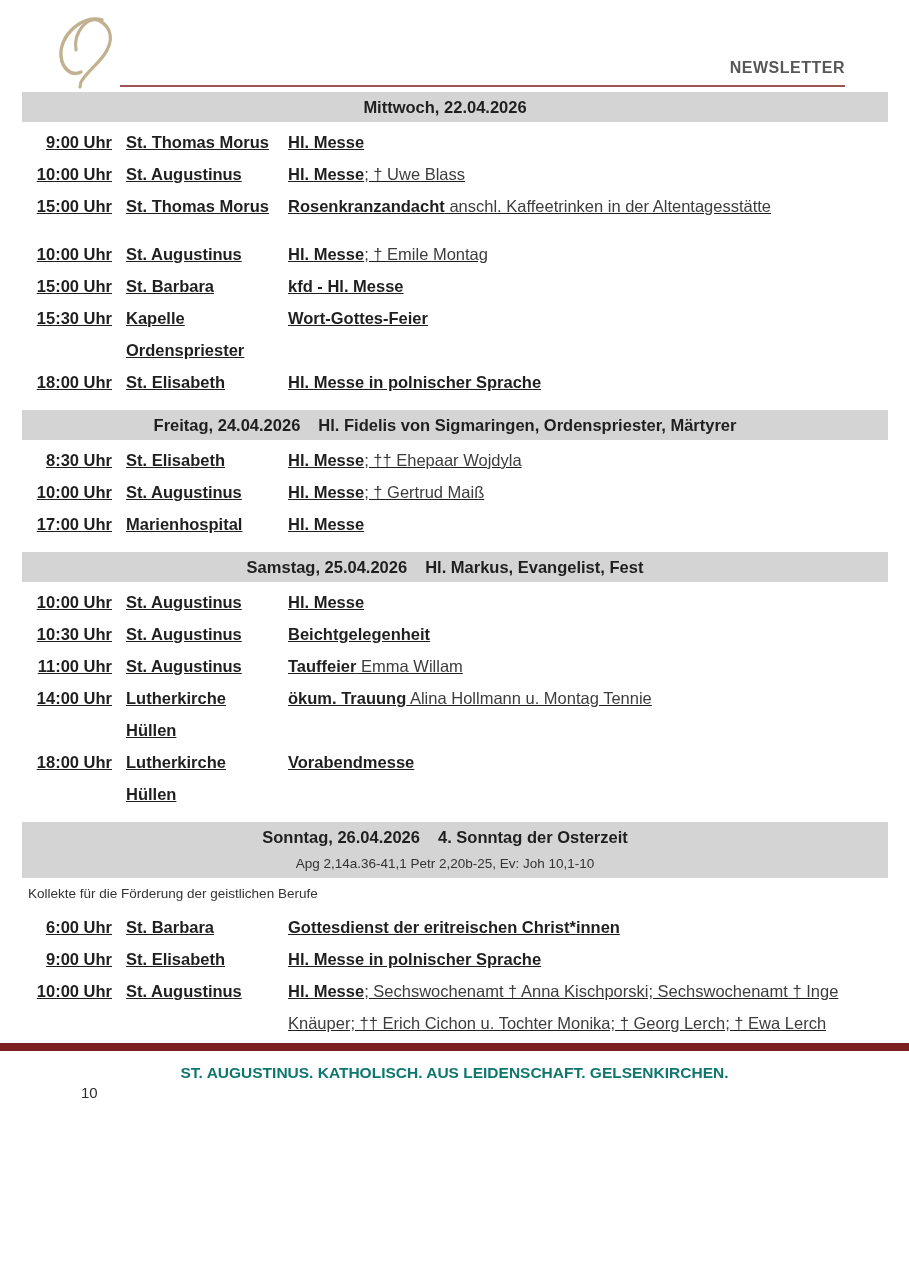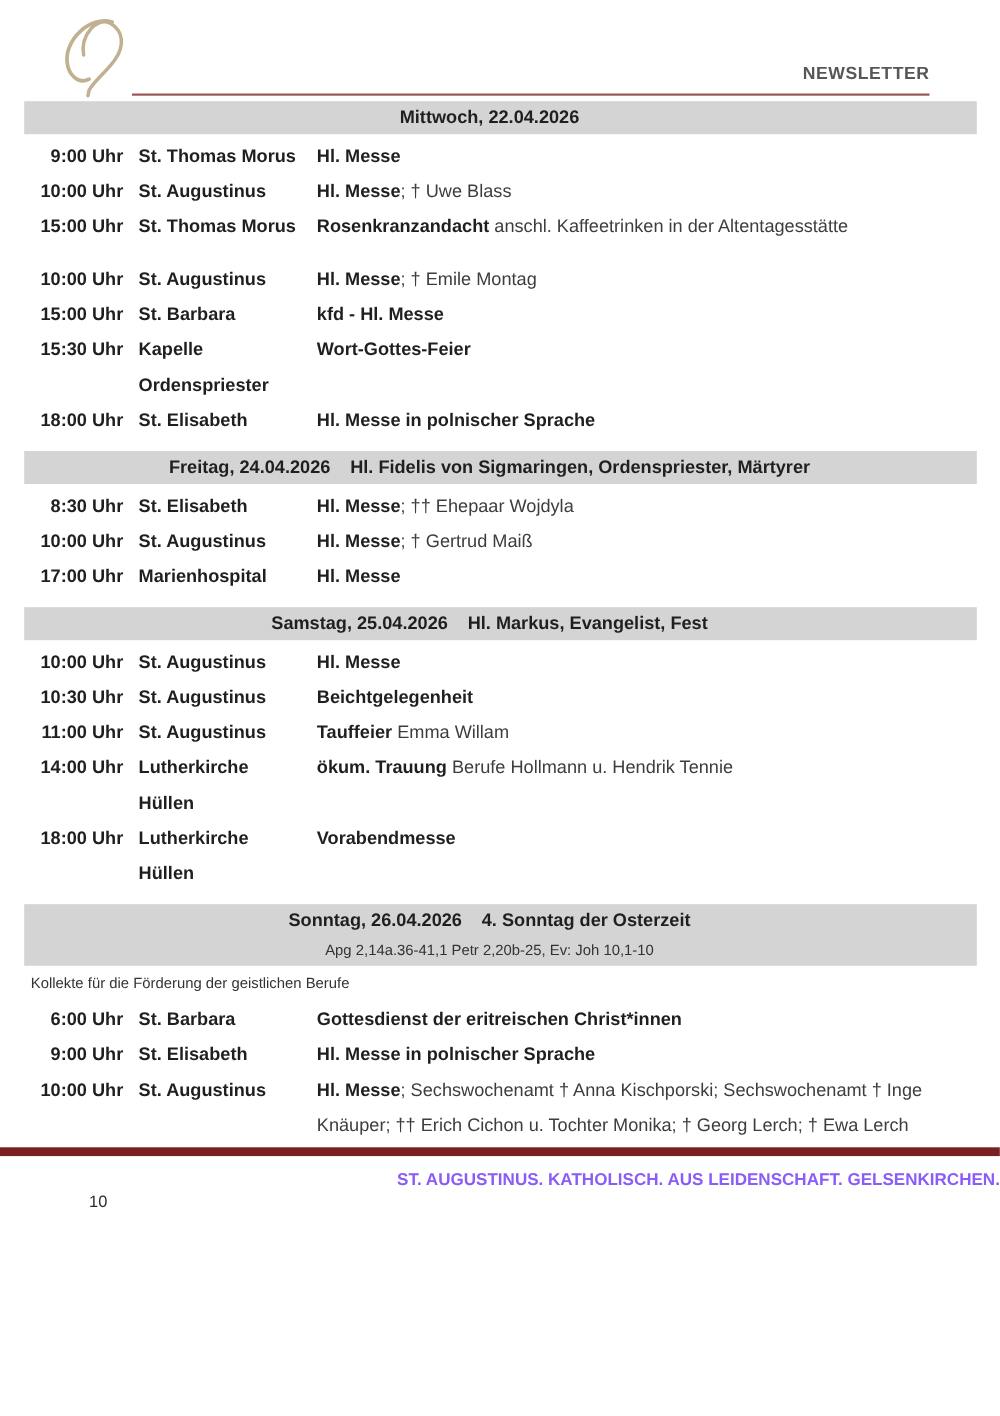--- a/index.html
+++ b/index.html
@@ -40,36 +40,37 @@
   .note {
     font-size: 13.5px; line-height: 26px; color: #333333;
     margin: 3px 0 0 6px;
   }
   .rows { padding: 4px 0 6px 6px; }
   .row {
     display: grid;
     grid-template-columns: 92px 168px 1fr;
     line-height: 32px;
     font-size: 16.5px;
+    text-decoration: underline;
   }
   .time { font-weight: bold; text-align: right; padding-right: 8px; white-space: nowrap; }
   .loc  { font-weight: bold; padding: 0 14px 0 6px; }
   .desc { padding-right: 18px; }
   .desc .ev { font-weight: bold; }
   .desc .detail { font-weight: normal; color: #3d3d3d; }
 
   
   .page-footer { position: relative; height: 30px; margin-top: 16px; }
   .page-num {
     position: absolute; left: 81px; top: 3px;
     font-size: 15px; color: #2e2e2e; margin-top: 20px;
   }
   .slogan {
-    width: 100%; text-align: right;
-    font-size: 15.5px; font-weight: bold; color: #8b5cf6;
+    width: 100%; text-align: center;
+    font-size: 15.5px; font-weight: bold; color: #0f766e;
     padding-top: 3px;
   }
   .bottom-bar {
     position: absolute; left: 0; right: 0; bottom: 0;
     height: 8px; background: #7a2023;
   }
 </style>
 </head>
 <body>
 
@@ -165,21 +166,21 @@
             <div class="desc"><span class="ev">Beichtgelegenheit</span></div>
           </div>
           <div class="row">
             <div class="time">11:00 Uhr</div>
             <div class="loc">St. Augustinus</div>
             <div class="desc"><span class="ev">Tauffeier</span><span class="detail"> Emma Willam</span></div>
           </div>
           <div class="row">
             <div class="time">14:00 Uhr</div>
             <div class="loc">Lutherkirche Hüllen</div>
-            <div class="desc"><span class="ev">ökum. Trauung</span><span class="detail"> Berufe Hollmann u. Hendrik Tennie</span></div>
+            <div class="desc"><span class="ev">ökum. Trauung</span><span class="detail"> Alina Hollmann u. Montag Tennie</span></div>
           </div>
           <div class="row">
             <div class="time">18:00 Uhr</div>
             <div class="loc">Lutherkirche Hüllen</div>
             <div class="desc"><span class="ev">Vorabendmesse</span></div>
           </div>
         </div>
       </section>
       <section class="section">
         <div class="bar"><span class="date">Sonntag, 26.04.2026</span><span class="title">4. Sonntag der Osterzeit</span><div class="lect">Apg 2,14a.36-41,1 Petr 2,20b-25, Ev: Joh 10,1-10</div></div>

